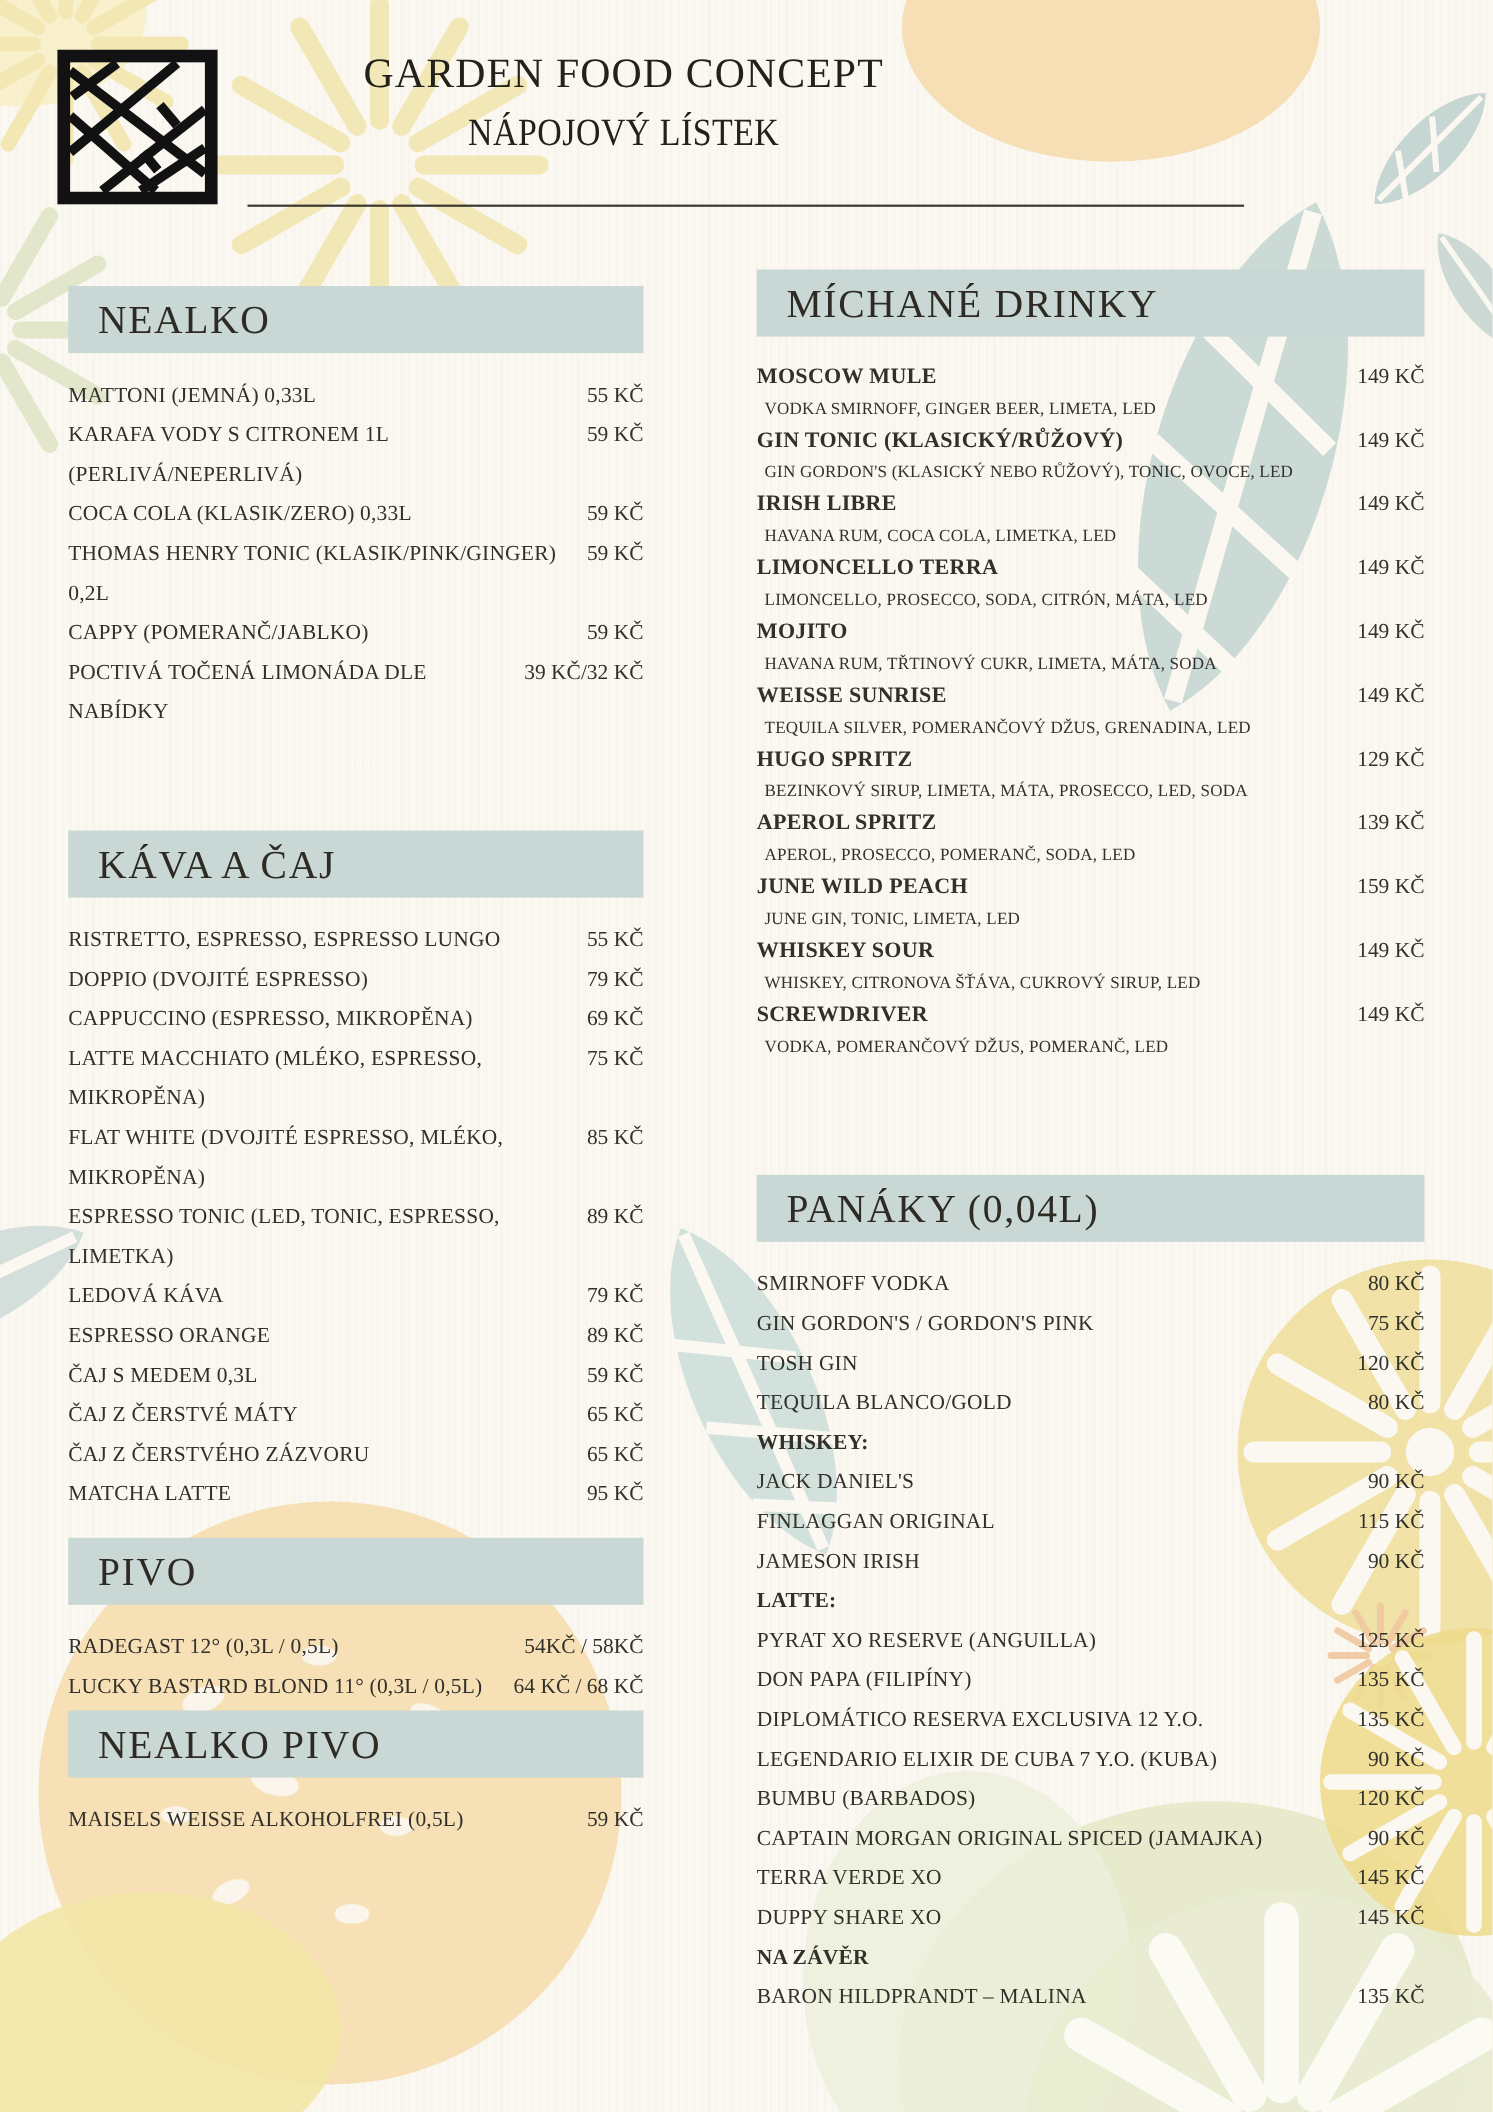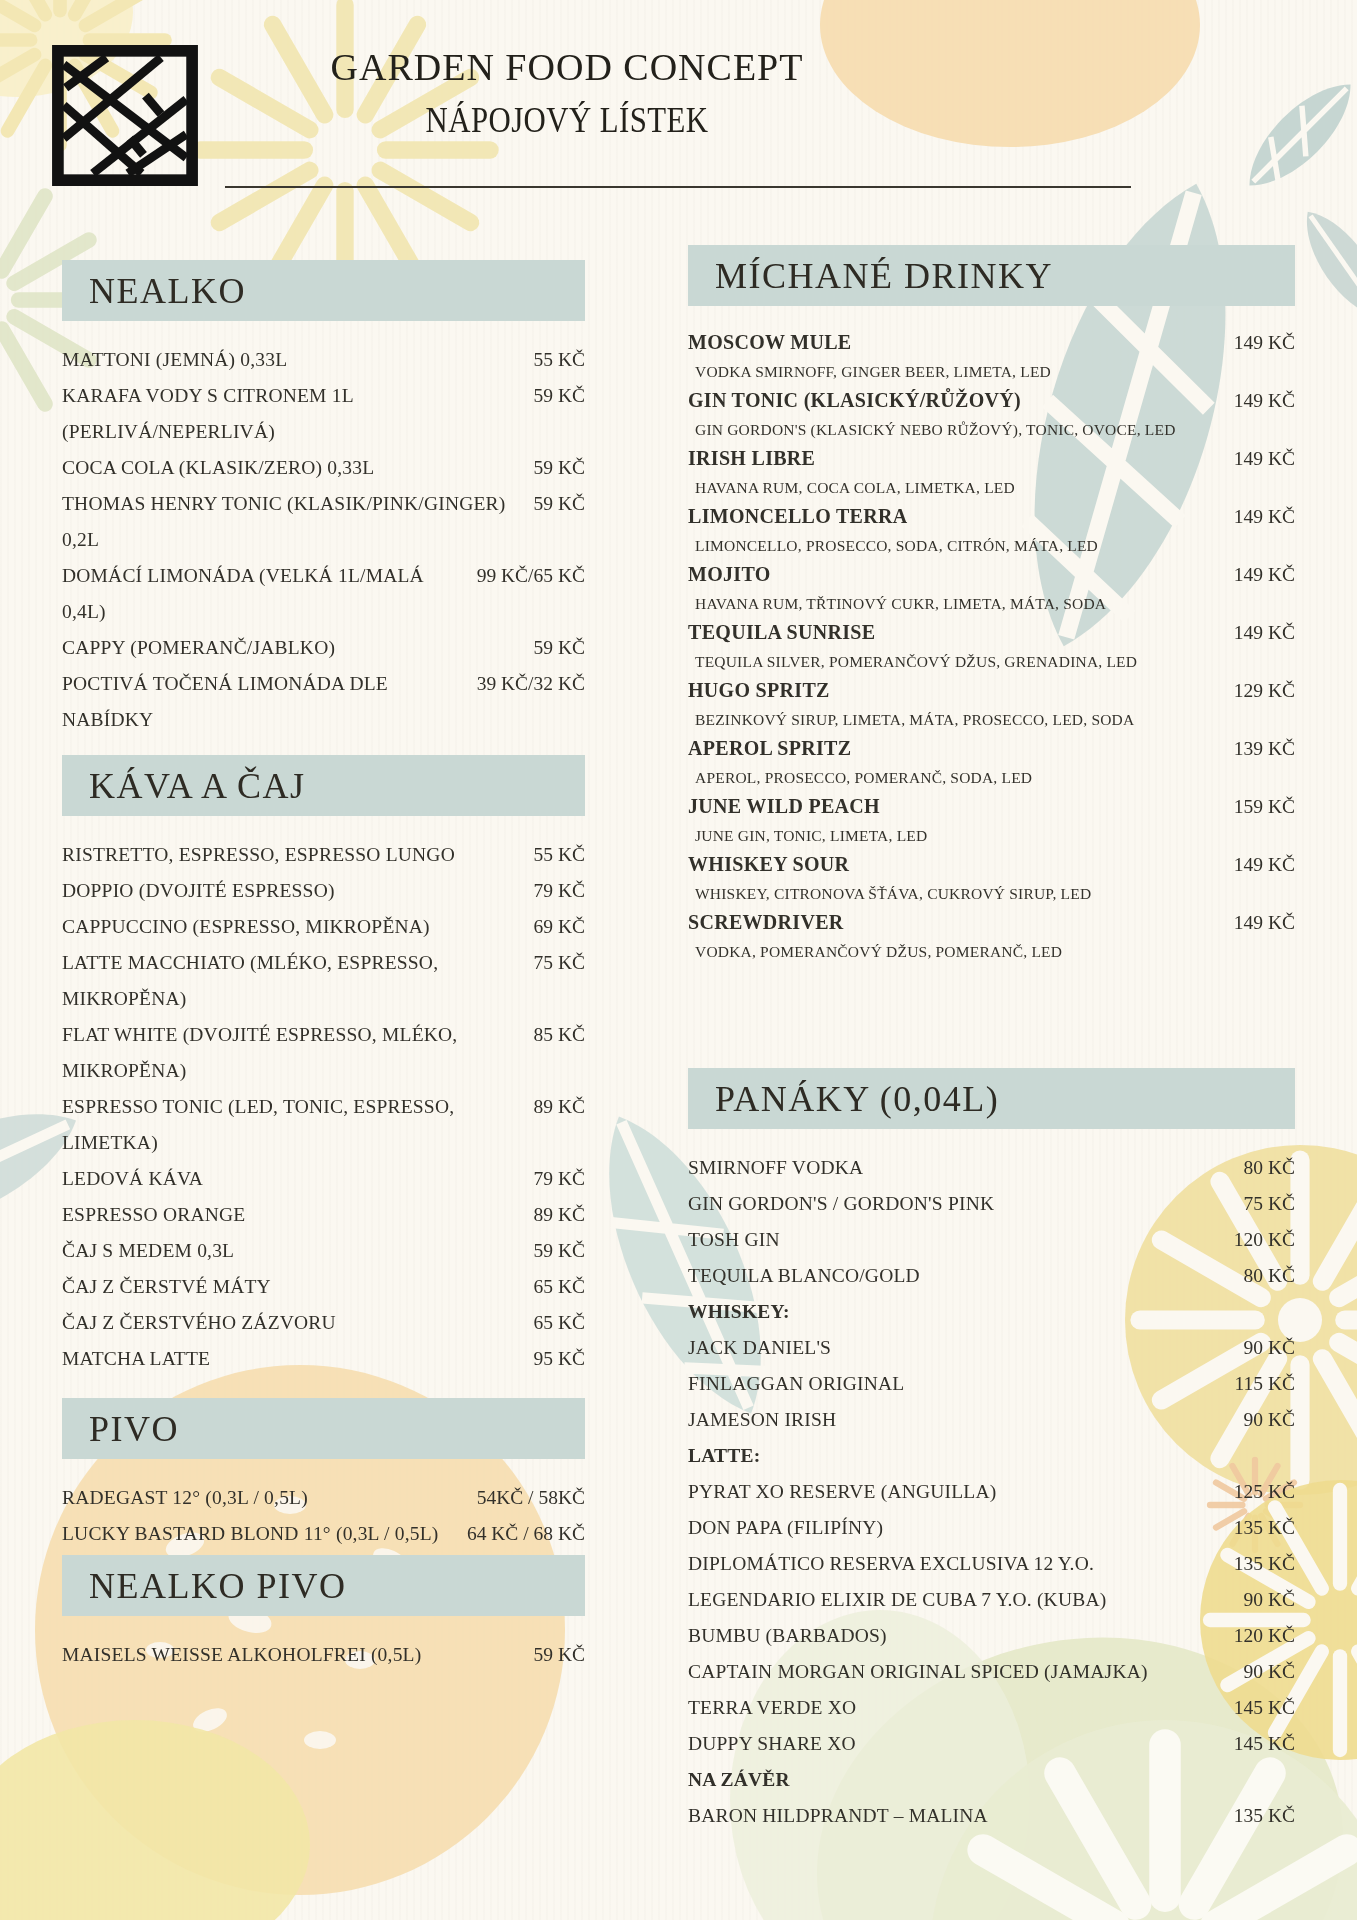--- a/index.html
+++ b/index.html
@@ -209,27 +209,20 @@
   </li>
 
   <li class="item">
     <div class="row">
       <span class="item-name">THOMAS HENRY TONIC (KLASIK/PINK/GINGER) 0,2L</span>
       <span class="item-price">59 KČ</span>
     </div>
 
   </li>
 
-  <li class="item">
-    <div class="row">
-      <span class="item-name">DOMÁCÍ LIMONÁDA (VELKÁ 1L/MALÁ 0,4L)</span>
-      <span class="item-price">99 KČ/65 KČ</span>
-    </div>
-
-  </li>
 
   <li class="item">
     <div class="row">
       <span class="item-name">CAPPY (POMERANČ/JABLKO)</span>
       <span class="item-price">59 KČ</span>
     </div>
 
   </li>
 
   <li class="item">
@@ -432,21 +425,21 @@
   <li class="item has-desc">
     <div class="row">
       <span class="item-name">MOJITO</span>
       <span class="item-price">149 KČ</span>
     </div>
     <div class="item-desc">HAVANA RUM, TŘTINOVÝ CUKR, LIMETA, MÁTA, SODA</div>
   </li>
 
   <li class="item has-desc">
     <div class="row">
-      <span class="item-name">TEQUILA SUNRISE</span>
+      <span class="item-name">WEISSE SUNRISE</span>
       <span class="item-price">149 KČ</span>
     </div>
     <div class="item-desc">TEQUILA SILVER, POMERANČOVÝ DŽUS, GRENADINA, LED</div>
   </li>
 
   <li class="item has-desc">
     <div class="row">
       <span class="item-name">HUGO SPRITZ</span>
       <span class="item-price">129 KČ</span>
     </div>

